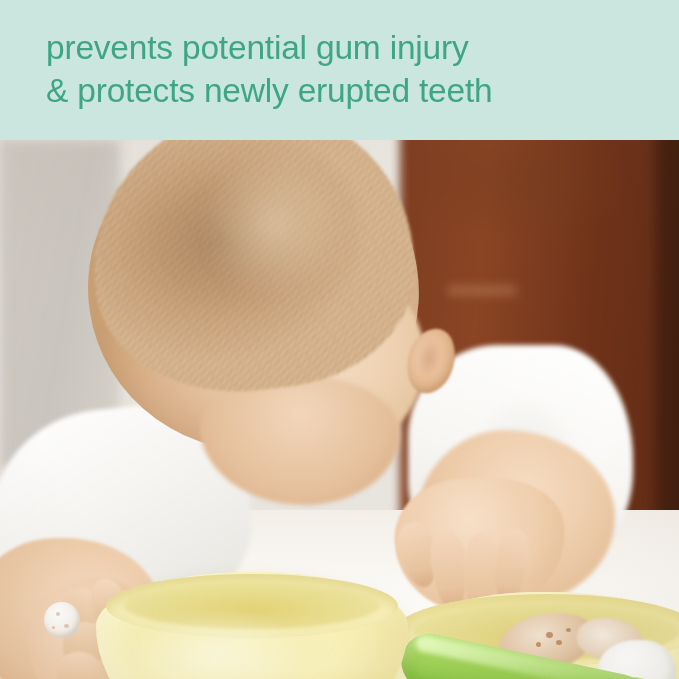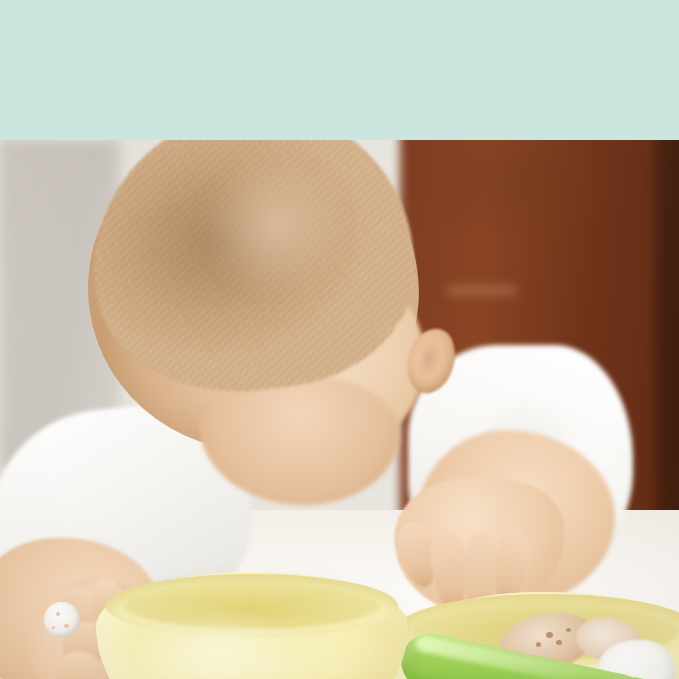--- a/index.html
+++ b/index.html
@@ -464,20 +464,22 @@
     background: radial-gradient(ellipse 520px 420px at 48% 46%, rgba(0,0,0,0) 55%, rgba(90,70,50,0.07) 100%);
   }
 </style>
 </head>
 <body>
 
 <div class="canvas">
 
   <div class="banner" style="background: rgb(203, 230, 223);">
     <div class="banner-text" style="color: rgb(62, 166, 132);">
+      <span class="banner-line">prevents potential gum injury</span>
+      <span class="banner-line">&amp; protects newly erupted teeth</span>
     </div>
   </div>
 
   <div class="photo">
 
     <div class="bg-wall-left"></div>
     <div class="bg-wood"></div>
     <div class="bg-wood-slat s1"></div>
     <div class="bg-wood-slat s2"></div>
     <div class="bg-wood-edge"></div>

